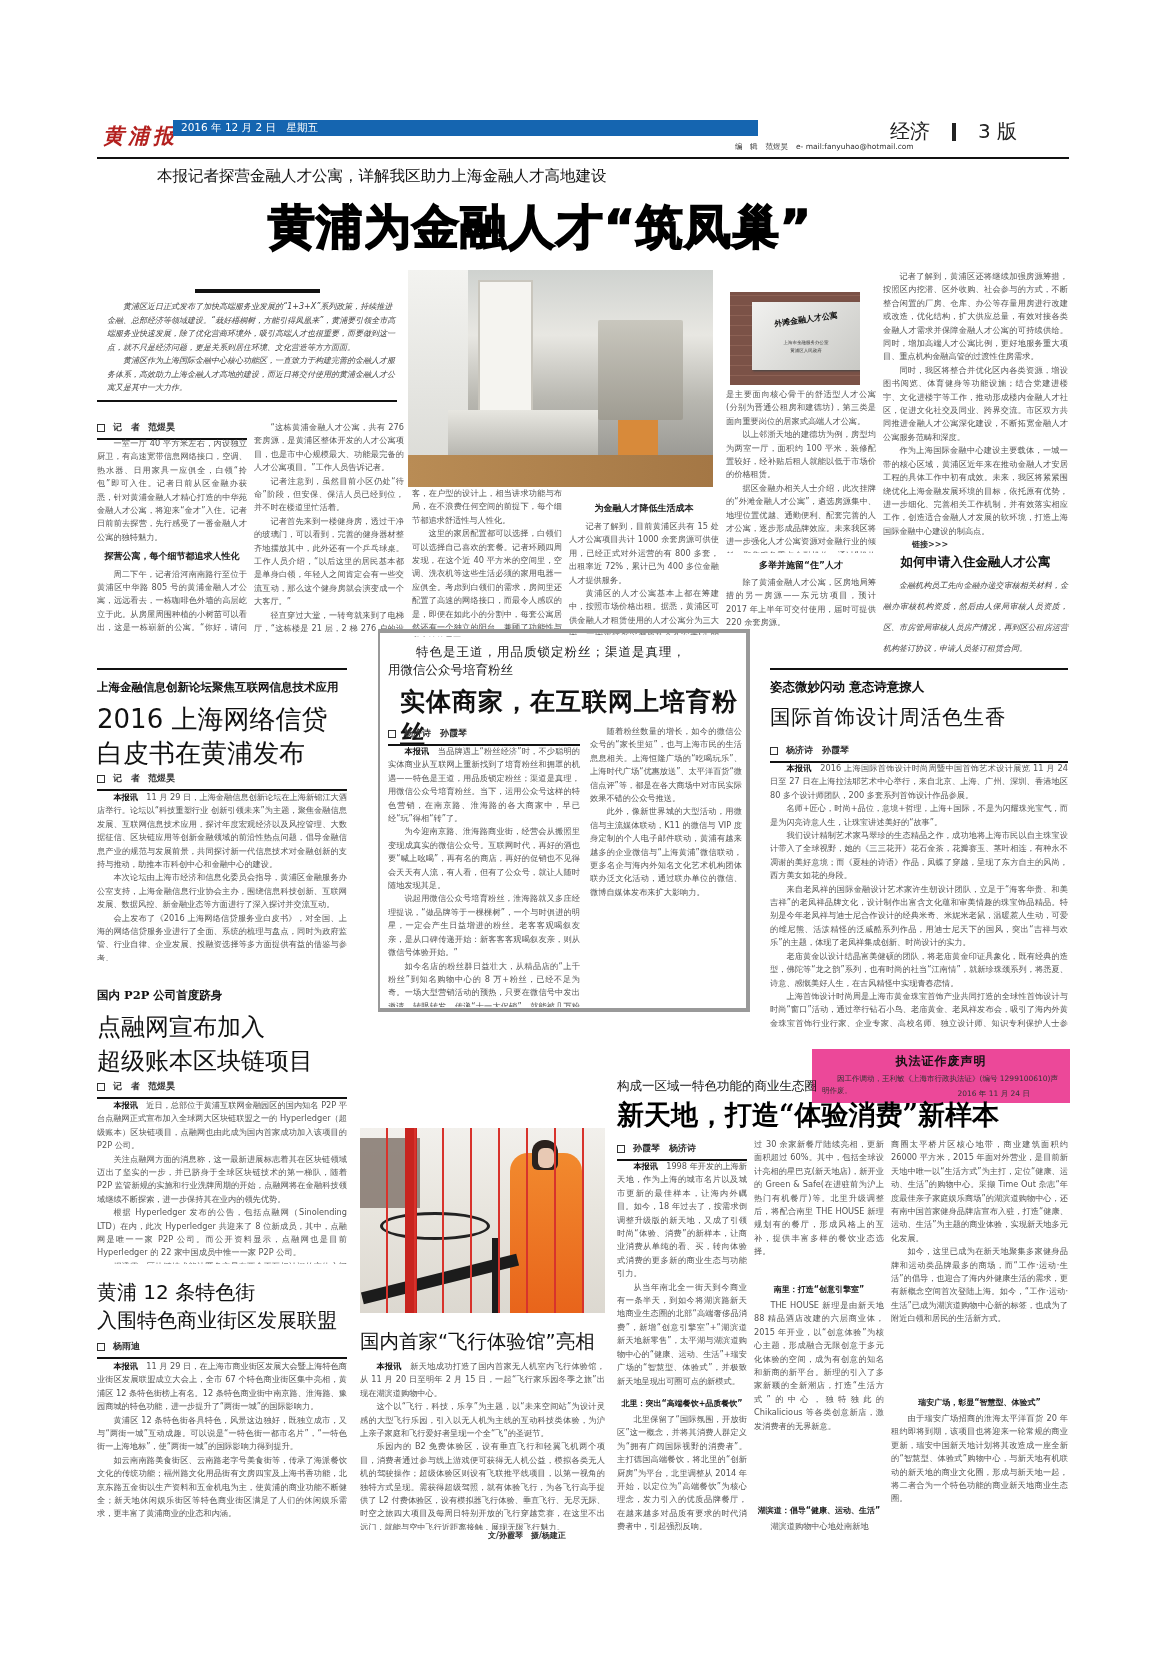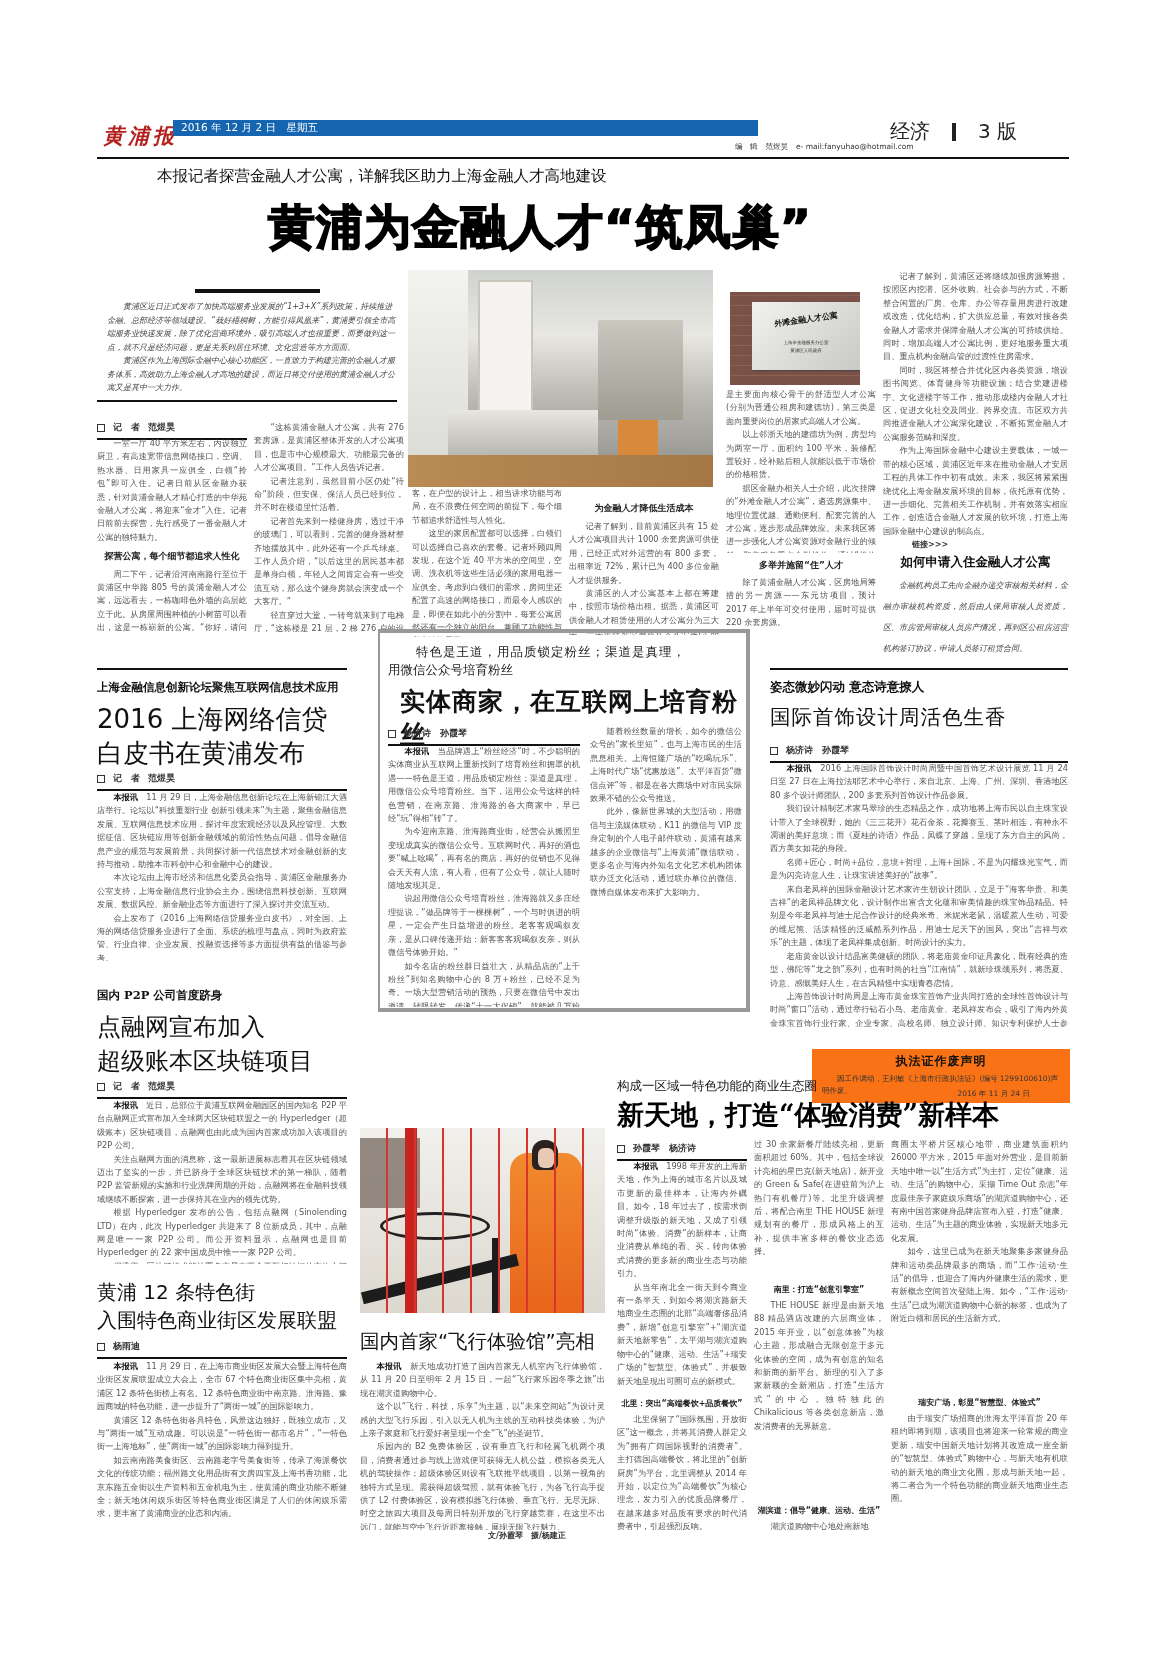--- a/index.html
+++ b/index.html
@@ -190,28 +190,28 @@
 
 <div class="abs hr" style="left:770px; top:668px; width:298px; height:1.5px;"></div>
 <div class="abs kicker" style="left:770px; top:679px; font-size:12.5px;">姿态微妙闪动 意态诗意撩人</div>
 <div class="abs" style="left:770px; top:703px; font-size:20.5px; letter-spacing:1px; color:#111;">国际首饰设计周活色生香</div>
 <div class="abs byline" style="left:770px; top:744px; width:298px;">
   <span class="box"></span>
   <span>杨济诗　孙霞琴</span>
 </div>
 <div class="abs body-text" style="left:770px; top:762px; width:298px; height:265px;">
   <p><b style="color:#111;">本报讯</b>　<span>2016 上海国际首饰设计时尚周暨中国首饰艺术设计展览 11 月 24 日至 27 日在上海拉法耶艺术中心举行，来自北京、上海、广州、深圳、香港地区 80 多个设计师团队，200 多套系列首饰设计作品参展。</span></p>
+  <p>名师+匠心，时尚+品位，意境+哲理，上海+国际，不是为闪耀珠光宝气，而是为闪亮诗意人生，让珠宝讲述美好的“故事”。</p>
   <p>我们设计精制艺术家马翠珍的生态精品之作，成功地将上海市民以自主珠宝设计带入了全球视野，她的《三三花开》花石金茶，花瓣赛玉、茎叶相连，有种永不凋谢的美好意境；而《夏桂的诗语》作品，凤蝶了穿越，呈现了东方自主的风尚，西方美女如花的身段。</p>
-  <p>名师+匠心，时尚+品位，意境+哲理，上海+国际，不是为闪耀珠光宝气，而是为闪亮诗意人生，让珠宝讲述美好的“故事”。</p>
   <p>来自老凤祥的国际金融设计艺术家许生朝设计团队，立足于“海客华贵、和美吉祥”的老凤祥品牌文化，设计制作出富含文化蕴和审美情趣的珠宝饰品精品。特别是今年老凤祥与迪士尼合作设计的经典米奇、米妮米老鼠，温暖惹人生动，可爱的维尼熊、活泼精怪的泛威酷系列作品，用迪士尼天下的国风，突出“吉祥与欢乐”的主题，体现了老凤祥集成创新、时尚设计的实力。</p>
   <p>老庙黄金以设计结晶富美健硕的团队，将老庙黄金印证具象化，既有经典的造型，佛陀等“龙之韵”系列，也有时尚的社当“江南情”，就新珍珠颈系列，将悉夏、诗意、感慨美好人生，在古风精怪中实现青春恋情。</p>
   <p>上海首饰设计时尚周是上海市黄金珠宝首饰产业共同打造的全球性首饰设计与时尚“窗口”活动，通过举行钻石小鸟、老庙黄金、老凤祥发布会，吸引了海内外黄金珠宝首饰行业行家、企业专家、高校名师、独立设计师、知识专利保护人士参与。</p>
 </div>
 
-<div class="abs" style="left:812px; top:1049px; width:258px; height:54px; background:#f97316;">
+<div class="abs" style="left:812px; top:1049px; width:258px; height:54px; background:#ec4899;">
   <div style="text-align:center; font-size:12px; font-weight:bold; color:#111; margin-top:4px; letter-spacing:1px;">执法证作废声明</div>
   <div style="font-size:7.5px; line-height:12px; color:#333; margin:3px 10px 0; text-indent:2em;">因工作调动，王利敏《上海市行政执法证》(编号 1299100610)声明作废。</div>
   <div style="position:absolute; right:40px; bottom:4px; font-size:7.5px; color:#333;">2016 年 11 月 24 日</div>
 </div>
 
 <div class="abs photo" style="left:360px; top:1128px; width:245px; height:185px; background:linear-gradient(180deg,#f2f0ec 0%,#e9e6df 40%,#dcd8d0 100%);">
   <div style="position:absolute; left:0; top:10px; width:60px; height:70px; background:#7d6f66; opacity:0.8;"></div>
   <div style="position:absolute; left:150px; top:25px; width:72px; height:160px; background:linear-gradient(180deg,#f28a2e,#e8641b); border-radius:18px 18px 0 0;"></div>
   <div style="position:absolute; left:172px; top:12px; width:26px; height:30px; background:#2a221e; border-radius:12px 12px 6px 6px;"></div>
   <div style="position:absolute; left:178px; top:20px; width:16px; height:20px; background:#e8c9b4; border-radius:6px;"></div>

